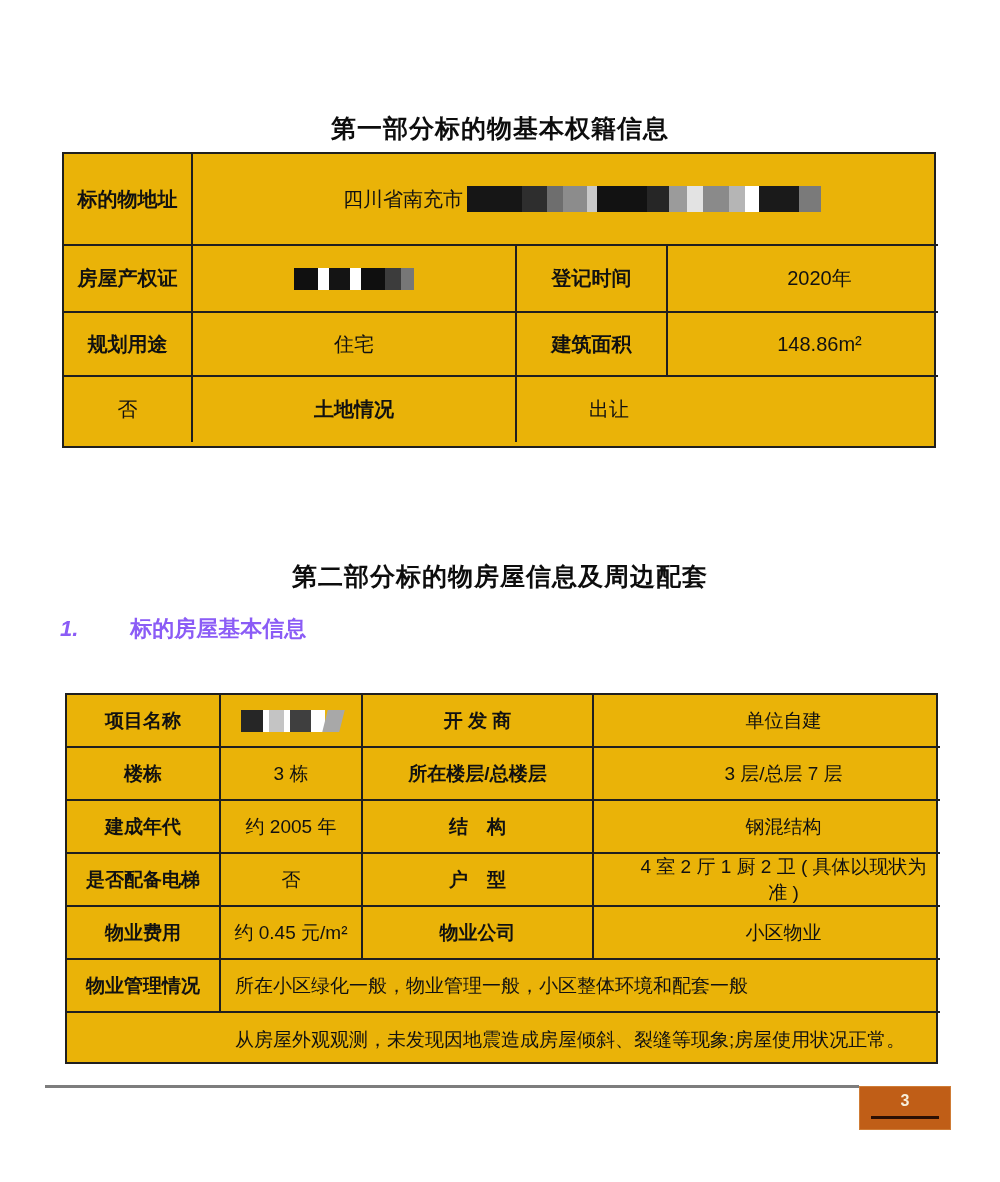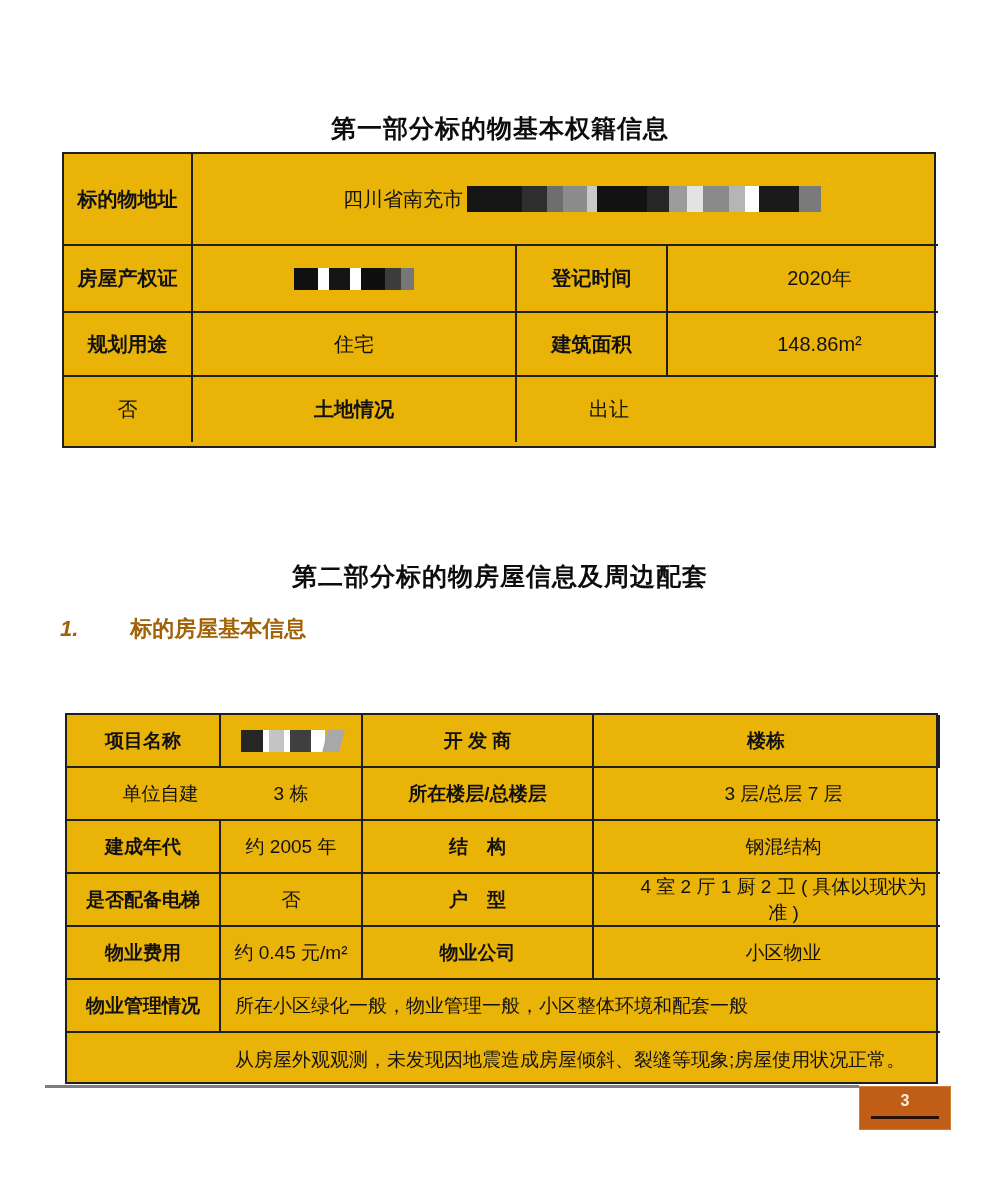--- a/index.html
+++ b/index.html
@@ -17,21 +17,21 @@
   .doc-title{
     position:absolute;left:0;width:1000px;
     text-align:center;
     font-size:25px;font-weight:800;letter-spacing:1px;
     color:#0d0d0d;
   }
   #title1{top:112px;}
   #title2{top:560px;}
   .subsection{
     position:absolute;top:614px;left:60px;width:700px;
-    font-size:22px;font-weight:800;color:#a16207;
+    font-size:22px;font-weight:800;color:#8b5cf6;
   }
   .subsection .num{font-style:italic;margin-right:52px;}
   
   .grid{
     position:absolute;
     display:grid;
     border:2px solid var(--bd);
     box-sizing:border-box;
     background:#eab308;
   }
@@ -48,21 +48,21 @@
   .lbl{font-weight:700;}
   .no-r{border-right:none;padding-left:39px;}
   .no-b{border-bottom:none;}
   .left{justify-content:flex-start;text-align:left;padding-left:14px;}
   #table1{
     left:62px;top:152px;width:874px;height:296px;
     grid-template-columns:129px 324px 151px 270px;
     grid-template-rows:92px 67px 64px 65px;
   }
   #table2{
-    left:65px;top:713px;width:873px;height:371px;
+    left:65px;top:693px;width:873px;height:371px;
     grid-template-columns:154px 142px 231px 346px;
     grid-template-rows:repeat(7,53px);
     font-size:19px;
   }
   #table2 .c{font-size:19px;}
   .span-rest{grid-column:2/5;}
   
   .redact{display:inline-flex;align-items:center;height:26px;}
   .redact i{display:inline-block;height:100%;}
   .redact.small{height:22px;}
@@ -132,23 +132,23 @@
 
   <div class="grid" id="table2">
 
     <div class="c lbl">项目名称</div>
     <div class="c">
       <span class="redact small">
         <i style="width:22px;background:#262626"></i><i style="width:6px;background:#ffffff"></i><i style="width:15px;background:#c4c4c4"></i><i style="width:6px;background:#ffffff"></i><i style="width:21px;background:#3f3f3f"></i><i style="width:14px;background:#ffffff"></i><i class="skew" style="width:17px;background:#a8a8a8"></i>
       </span>
     </div>
     <div class="c lbl">开 发 商</div>
+    <div class="c no-r">单位自建</div>
+
     <div class="c lbl">楼栋</div>
-
-    <div class="c no-r">单位自建</div>
     <div class="c">3 栋</div>
     <div class="c lbl">所在楼层/总楼层</div>
     <div class="c no-r">3 层/总层 7 层</div>
 
     <div class="c lbl">建成年代</div>
     <div class="c">约 2005 年</div>
     <div class="c lbl">结　构</div>
     <div class="c no-r">钢混结构</div>
 
     <div class="c lbl">是否配备电梯</div>

